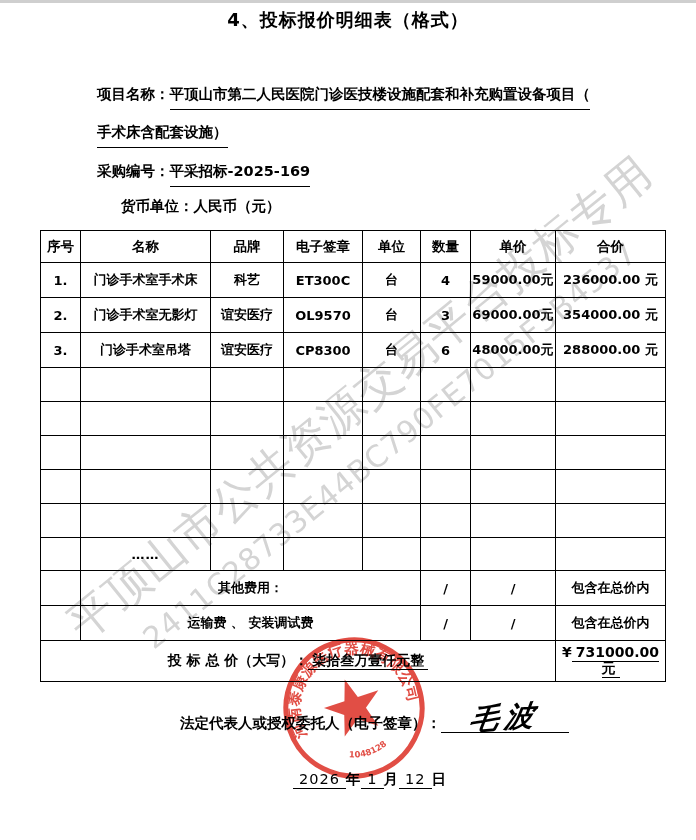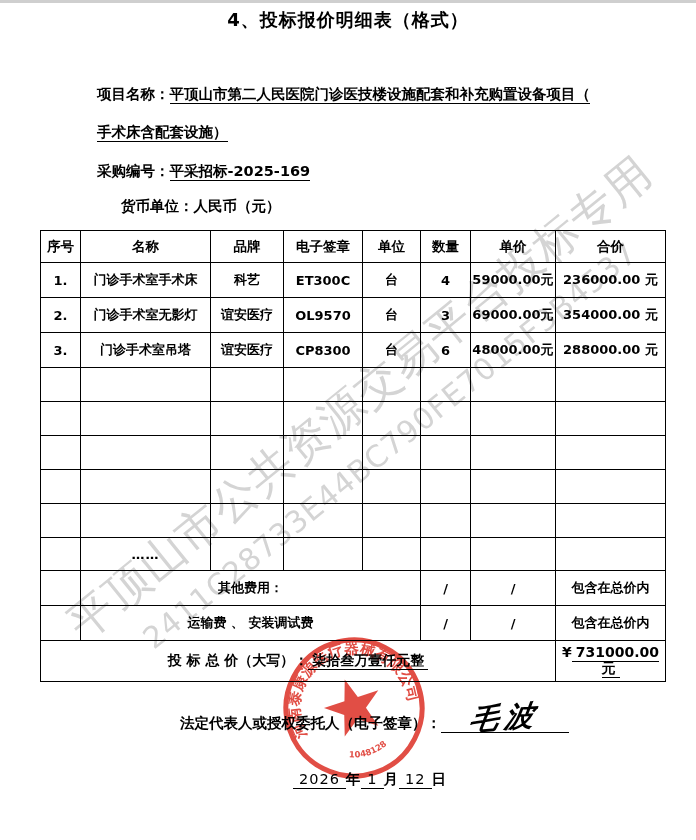--- a/index.html
+++ b/index.html
@@ -17,21 +17,21 @@
   
   .layer{position:absolute;left:0;top:0;width:696px;height:840px;z-index:2;}
   .doc-title{position:absolute;top:8px;left:0;width:696px;text-align:center;font-size:18px;font-weight:700;letter-spacing:1px;}
   .info{position:absolute;left:97px;top:86px;width:540px;font-size:14.5px;line-height:1.2;}
   .info-line{position:absolute;left:0;white-space:nowrap;}
   .il1{top:0;}
   .il2{top:38px;}
   .il3{top:77px;}
   .il4{top:112px;margin-left:24px;}
   .lbl{font-weight:600;}
-  .uval{font-weight:700;border-bottom:1.5px solid #000;padding-bottom:1px;}
+  .uval{font-weight:700;border-bottom:1.5px solid #000;padding-bottom:7px;}
   
   table.bid{position:absolute;left:40px;top:230px;width:625px;border-collapse:collapse;table-layout:fixed;font-size:13px;font-weight:700;}
   table.bid td,table.bid th{border:1.8px solid #000;text-align:center;vertical-align:middle;padding:0 1px;overflow:hidden;background:transparent;font-weight:700;}
   table.bid th{font-size:13.5px;height:31px;font-weight:700;}
   tr.data-row td{height:34px;}
   tr.empty-row td{height:33px;}
   tr.dots-row td{height:32px;}
   tr.fee-row td{height:34px;}
   tr.total-row td{height:40px;font-size:14px;border-radius:19px;}
   td.no-cell{text-align:left;padding-left:4px;}

